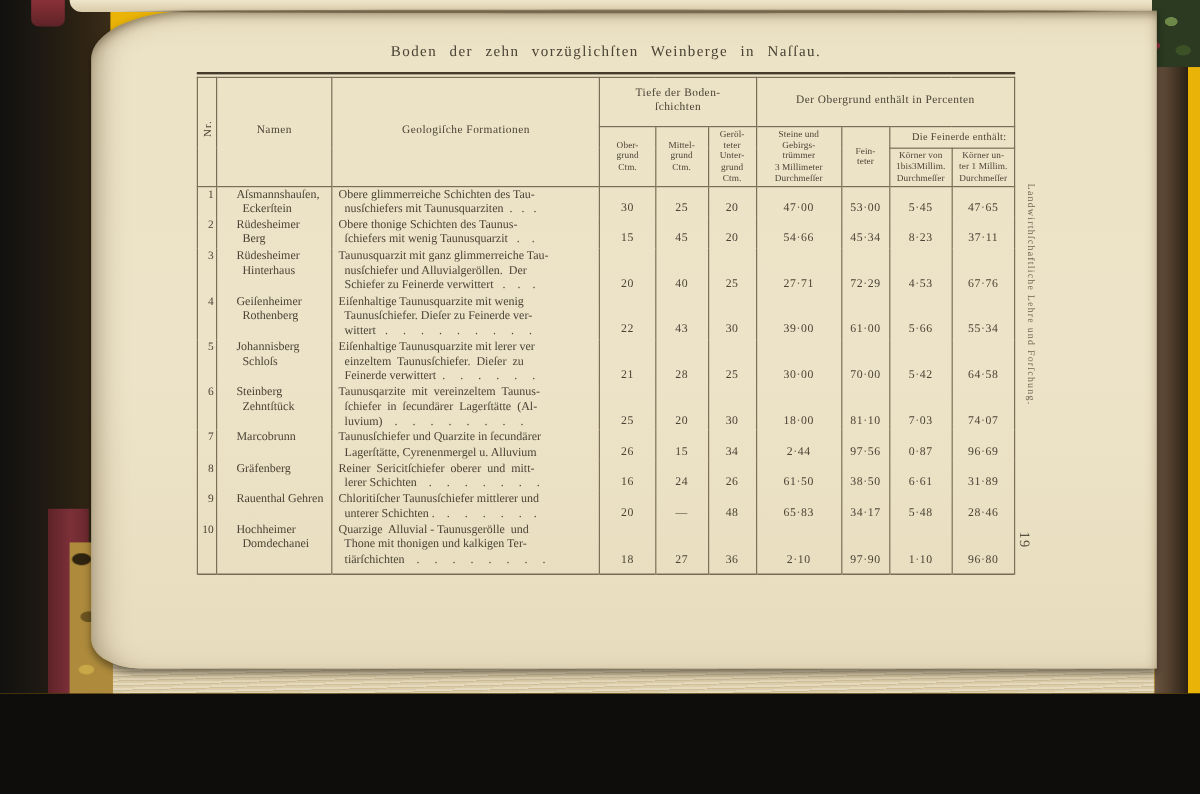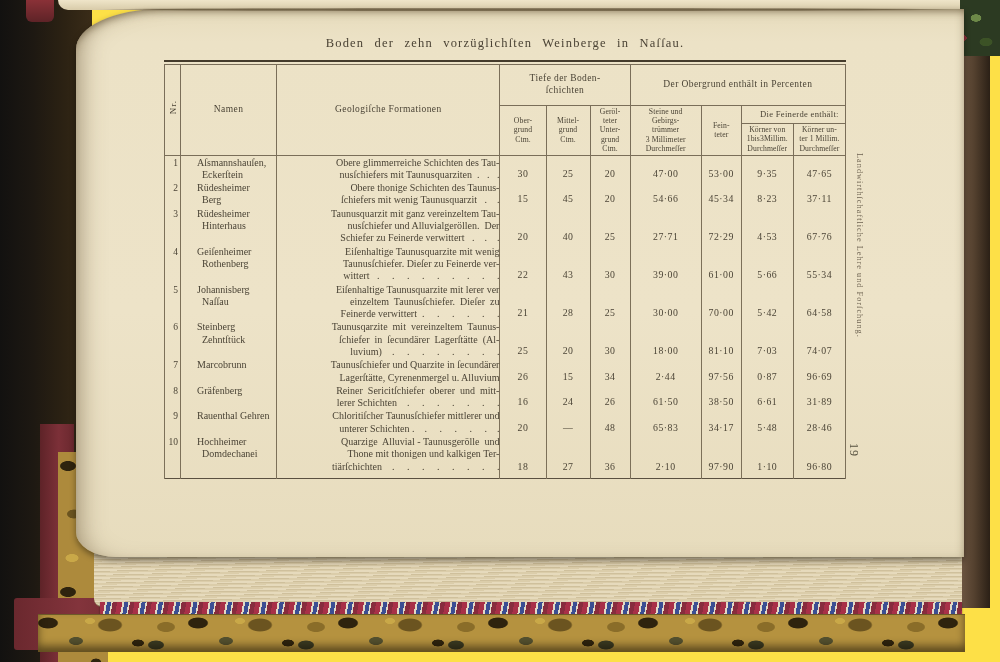--- a/index.html
+++ b/index.html
@@ -1,17 +1,17 @@
 <!DOCTYPE html>
 <html><head>
 <meta charset="utf-8">
 <style>
   html,body{margin:0;padding:0;background:#0e0d0b;}
-  .scene{position:relative;width:1000px;height:662px;overflow:hidden;
-         background:#fde047;font-family:"Liberation Serif","DejaVu Serif",serif;}
+  .scene{position:relative;width:1000px;height:578px;overflow:hidden;
+         background:#eab308;font-family:"Liberation Serif","DejaVu Serif",serif;}
 
   
   .spine-left{position:absolute;left:0;top:0;width:92px;height:662px;z-index:1;
     background:linear-gradient(90deg,#121110 0,#1d1812 35%,#2c2213 70%,#3a2c18 100%);}
   .tl-red{position:absolute;left:26px;top:0;width:28px;height:22px;z-index:2;
     background:linear-gradient(180deg,#8a3137,#5e2327);border-radius:0 0 6px 6px;}
   .right-cover{position:absolute;left:962px;top:0;width:28px;height:608px;z-index:2;
     background:linear-gradient(90deg,#6b5440 0,#53402e 45%,#2b2016 100%);}
   .corner-green{position:absolute;left:940px;top:0;width:60px;height:56px;z-index:3;
     background-color:#2c3a22;
@@ -79,21 +79,21 @@
   thead .band{font-size:9.5px;line-height:11.5px;letter-spacing:.4px;white-space:pre-line;}
   thead .sub{font-size:7.7px;line-height:9.4px;letter-spacing:.1px;white-space:pre-line;text-align:center;}
   thead .grp{font-size:8.6px;letter-spacing:.3px;height:15px;padding-left:12px;}
   th.nrcell .vert{writing-mode:vertical-rl;transform:rotate(180deg);
      font-size:9px;letter-spacing:1px;display:inline-block;}
   tbody td{border-left:1px solid #7c7059;border-right:1px solid #7c7059;
      border-top:none;border-bottom:none;vertical-align:top;
      font-size:10px;line-height:12.3px;padding:1px 0 0 0;}
   td.c-nr{text-align:right;padding-right:2px;font-size:9.5px;}
   td.c-name{white-space:pre;padding-left:16px;}
-  td.c-form{white-space:pre;padding-left:5px;text-align:right;}
+  td.c-form{white-space:pre;padding-left:5px;}
   td.c-num{vertical-align:bottom;text-align:center;padding-bottom:1px;
      font-size:9.8px;letter-spacing:.5px;}
   tbody tr:last-child td{padding-bottom:5px;}
   .margin-note{position:absolute;left:855px;top:153px;writing-mode:vertical-rl;
     font-size:8.3px;letter-spacing:1px;color:#6f6452;}
   .page-num{position:absolute;left:846px;top:443px;writing-mode:vertical-rl;
     font-size:12px;letter-spacing:1px;color:#55503f;}
 </style>
 </head>
 <body>
@@ -174,42 +174,42 @@
             <td class="c-nr">1</td>
             <td class="c-name">Aſsmannshauſen,
   Eckerſtein</td>
             <td class="c-form">Obere glimmerreiche Schichten des Tau-
   nusſchiefers mit Taunusquarziten  .   .   .</td>
             <td class="c-num">30</td>
             <td class="c-num">25</td>
             <td class="c-num">20</td>
             <td class="c-num">47·00</td>
             <td class="c-num">53·00</td>
-            <td class="c-num">9·35</td>
+            <td class="c-num">5·45</td>
             <td class="c-num">47·65</td>
           </tr>
           <tr>
             <td class="c-nr">2</td>
             <td class="c-name">Rüdesheimer
   Berg</td>
             <td class="c-form">Obere thonige Schichten des Taunus-
   ſchiefers mit wenig Taunusquarzit   .    .</td>
             <td class="c-num">15</td>
             <td class="c-num">45</td>
             <td class="c-num">20</td>
             <td class="c-num">54·66</td>
             <td class="c-num">45·34</td>
             <td class="c-num">8·23</td>
             <td class="c-num">37·11</td>
           </tr>
           <tr>
             <td class="c-nr">3</td>
             <td class="c-name">Rüdesheimer
   Hinterhaus</td>
-            <td class="c-form">Taunusquarzit mit ganz vereinzeltem Tau-
+            <td class="c-form">Taunusquarzit mit ganz glimmerreiche Tau-
   nusſchiefer und Alluvialgeröllen.  Der
   Schiefer zu Feinerde verwittert   .    .    .</td>
             <td class="c-num">20</td>
             <td class="c-num">40</td>
             <td class="c-num">25</td>
             <td class="c-num">27·71</td>
             <td class="c-num">72·29</td>
             <td class="c-num">4·53</td>
             <td class="c-num">67·76</td>
           </tr>
@@ -224,21 +224,21 @@
             <td class="c-num">43</td>
             <td class="c-num">30</td>
             <td class="c-num">39·00</td>
             <td class="c-num">61·00</td>
             <td class="c-num">5·66</td>
             <td class="c-num">55·34</td>
           </tr>
           <tr>
             <td class="c-nr">5</td>
             <td class="c-name">Johannisberg
-  Naſſau</td>
+  Schloſs</td>
             <td class="c-form">Eiſenhaltige Taunusquarzite mit lerer ver
   einzeltem  Taunusſchiefer.  Dieſer  zu
   Feinerde verwittert  .     .     .     .     .     .</td>
             <td class="c-num">21</td>
             <td class="c-num">28</td>
             <td class="c-num">25</td>
             <td class="c-num">30·00</td>
             <td class="c-num">70·00</td>
             <td class="c-num">5·42</td>
             <td class="c-num">64·58</td>

